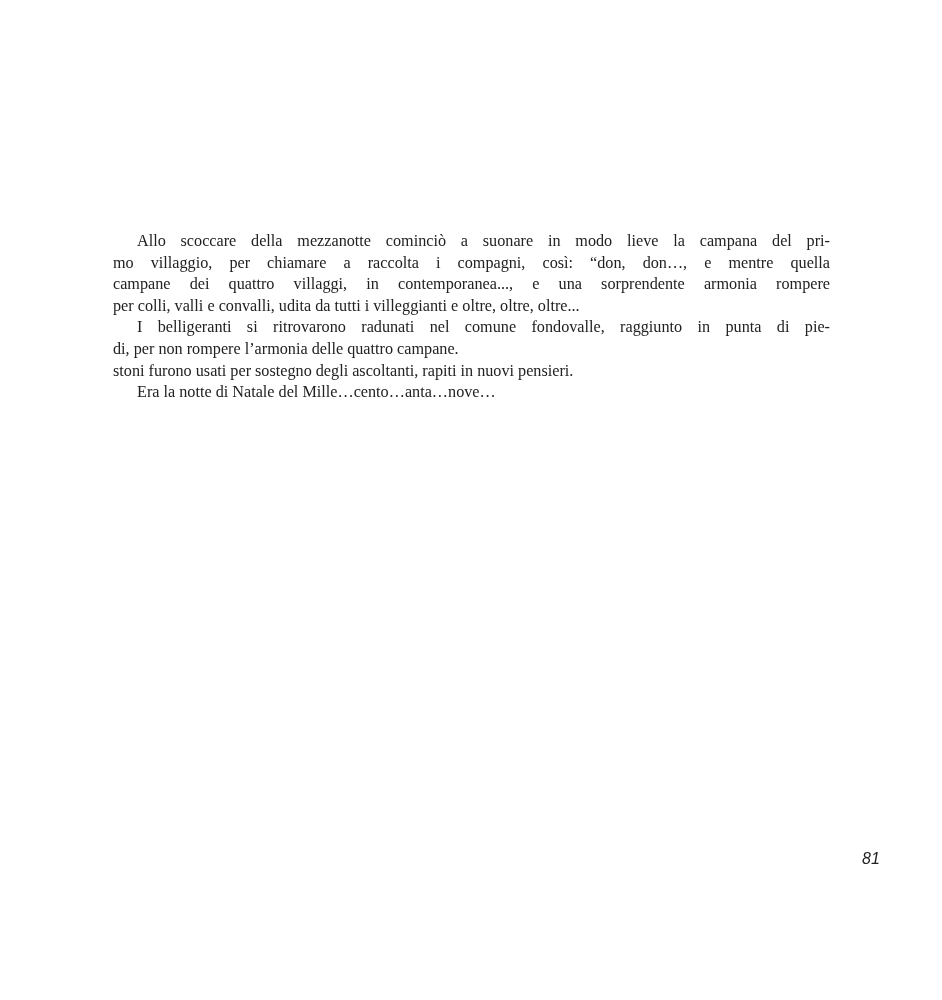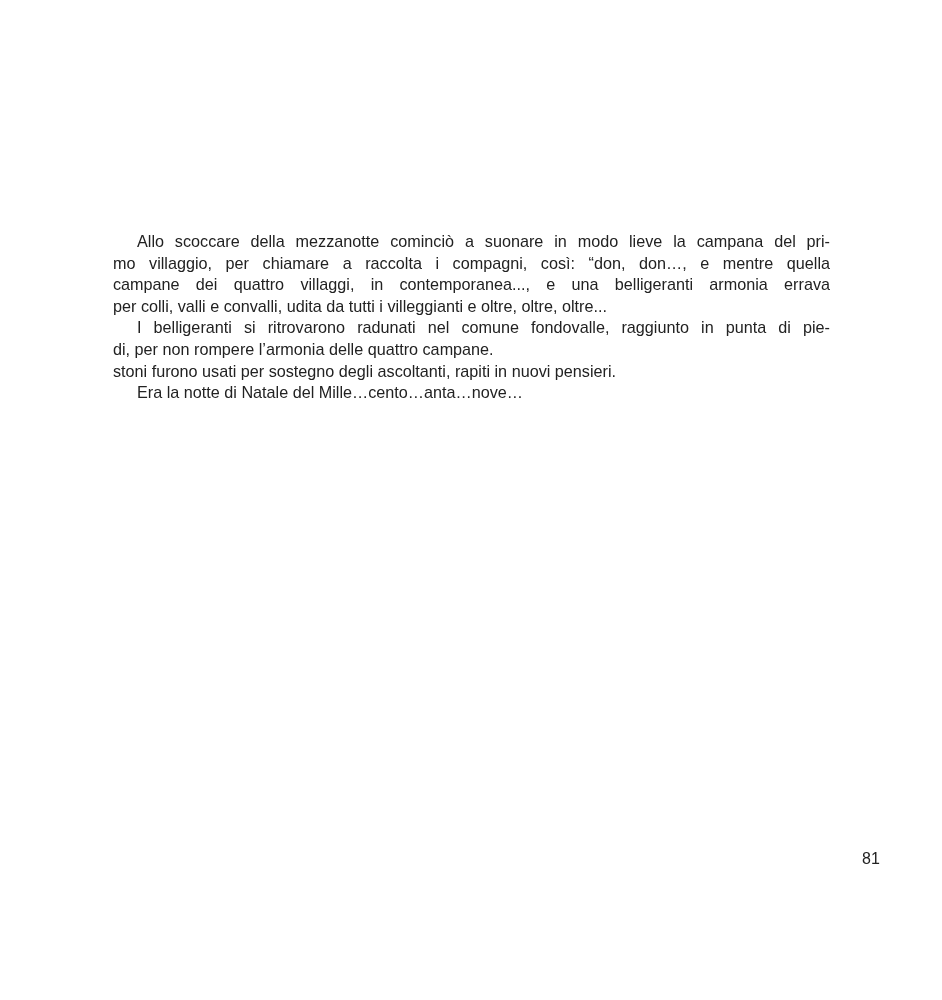--- a/index.html
+++ b/index.html
@@ -2,45 +2,46 @@
 <html><head>
 <meta charset="utf-8">
 <style>
   html, body { margin: 0; padding: 0; background: #ffffff; }
   body { width: 942px; height: 1000px; position: relative; overflow: hidden; }
   .text-block {
     position: absolute;
     left: 113px;
     top: 231px;
     width: 717px;
-    font-family: Liberation Sans, sans-serif;
+    font-family: Liberation Serif, serif;
     font-size: 16.2px;
     line-height: 21.6px;
     color: #222222;
     text-align: justify;
   }
   .line { display: block; height: 21.6px; white-space: nowrap; }
   .line.just { text-align: justify; text-align-last: justify; white-space: normal; }
   .line.indent { padding-left: 24px; }
   .page-number {
     position: absolute;
     left: 862px;
     top: 850px;
     font-family: "Liberation Sans", sans-serif;
+    font-style: italic;
     font-size: 16px;
     color: #222222;
   }
 </style>
 </head>
 <body>
 
 <div class="text-block">
   <span class="line indent just">Allo scoccare della mezzanotte cominciò a suonare in modo lieve la campana del pri-</span>
   <span class="line just">mo villaggio, per chiamare a raccolta i compagni, così: “don, don…, e mentre quella</span>
-  <span class="line just">campane dei quattro villaggi, in contemporanea..., e una belligeranti armonia errava</span>
+  <span class="line just">campane dei quattro villaggi, in contemporanea..., e una sorprendente armonia rompere</span>
   <span class="line">per colli, valli e convalli, udita da tutti i villeggianti e oltre, oltre, oltre...</span>
   <span class="line indent just">I belligeranti si ritrovarono radunati nel comune fondovalle, raggiunto in punta di pie-</span>
   <span class="line">di, per non rompere l’armonia delle quattro campane.</span>
   <span class="line">stoni furono usati per sostegno degli ascoltanti, rapiti in nuovi pensieri.</span>
   <span class="line indent">Era la notte di Natale del Mille…cento…anta…nove…</span>
 </div>
 
 <div class="page-number">81</div>
 
 </body></html>

